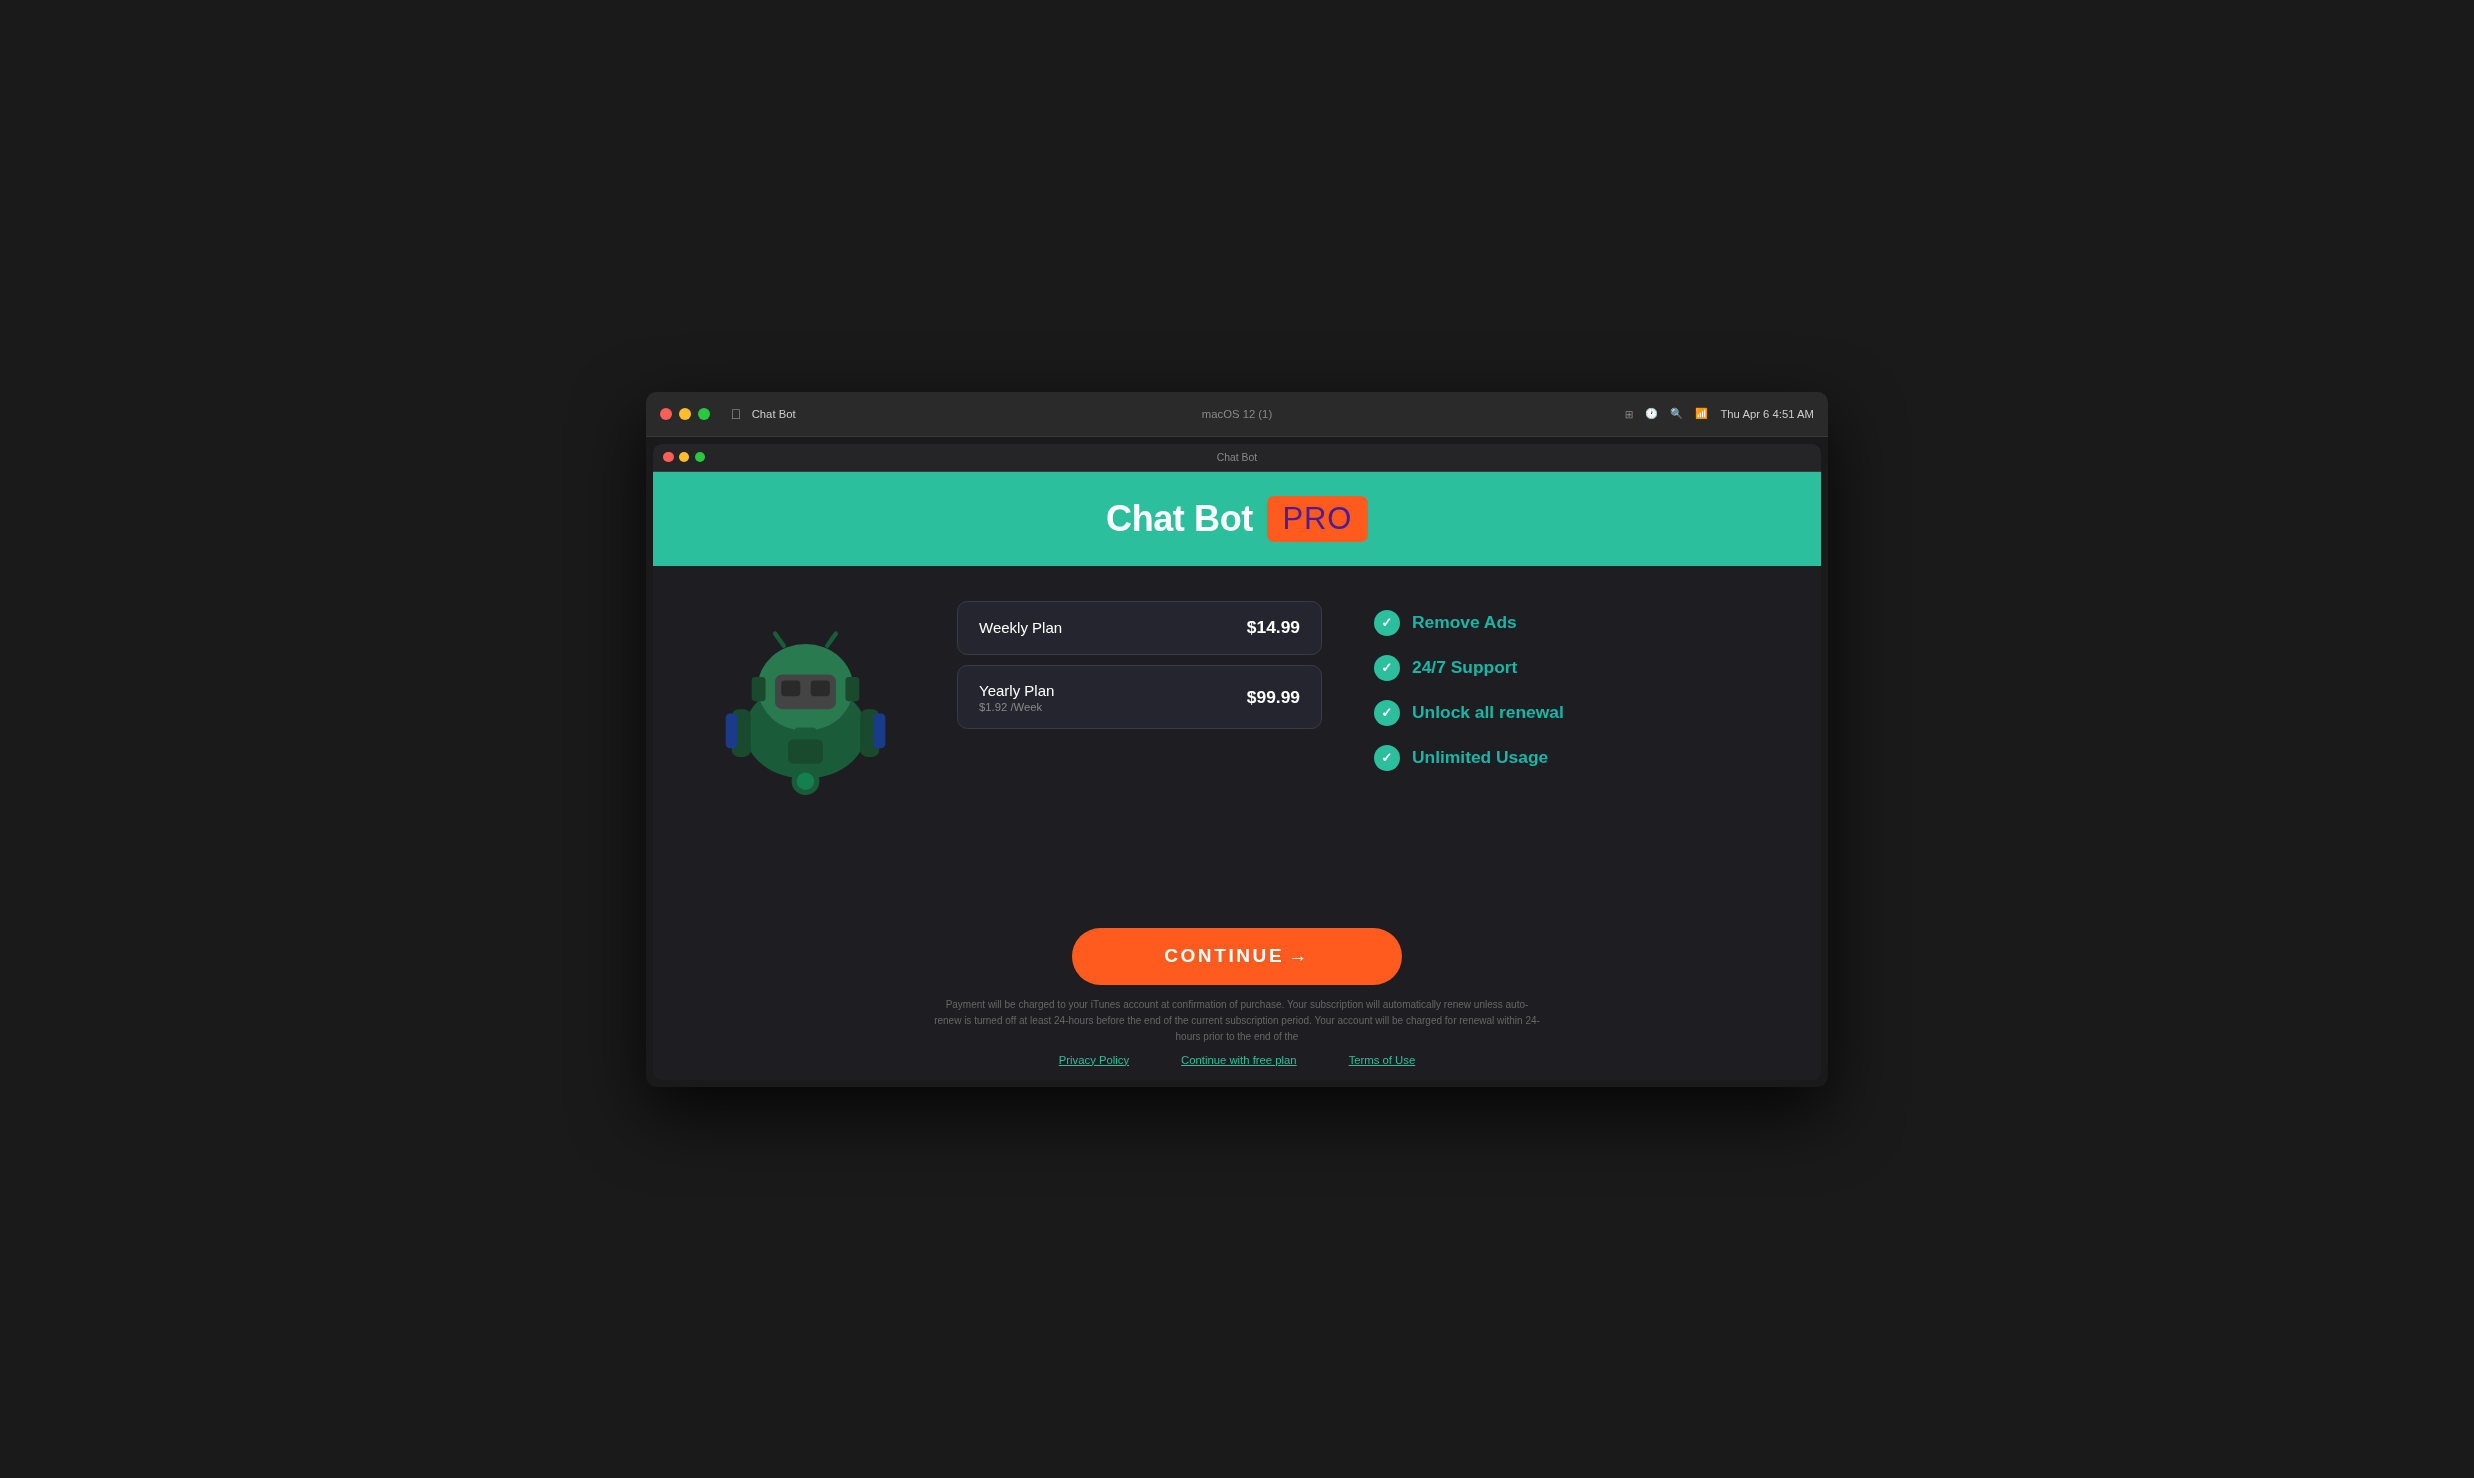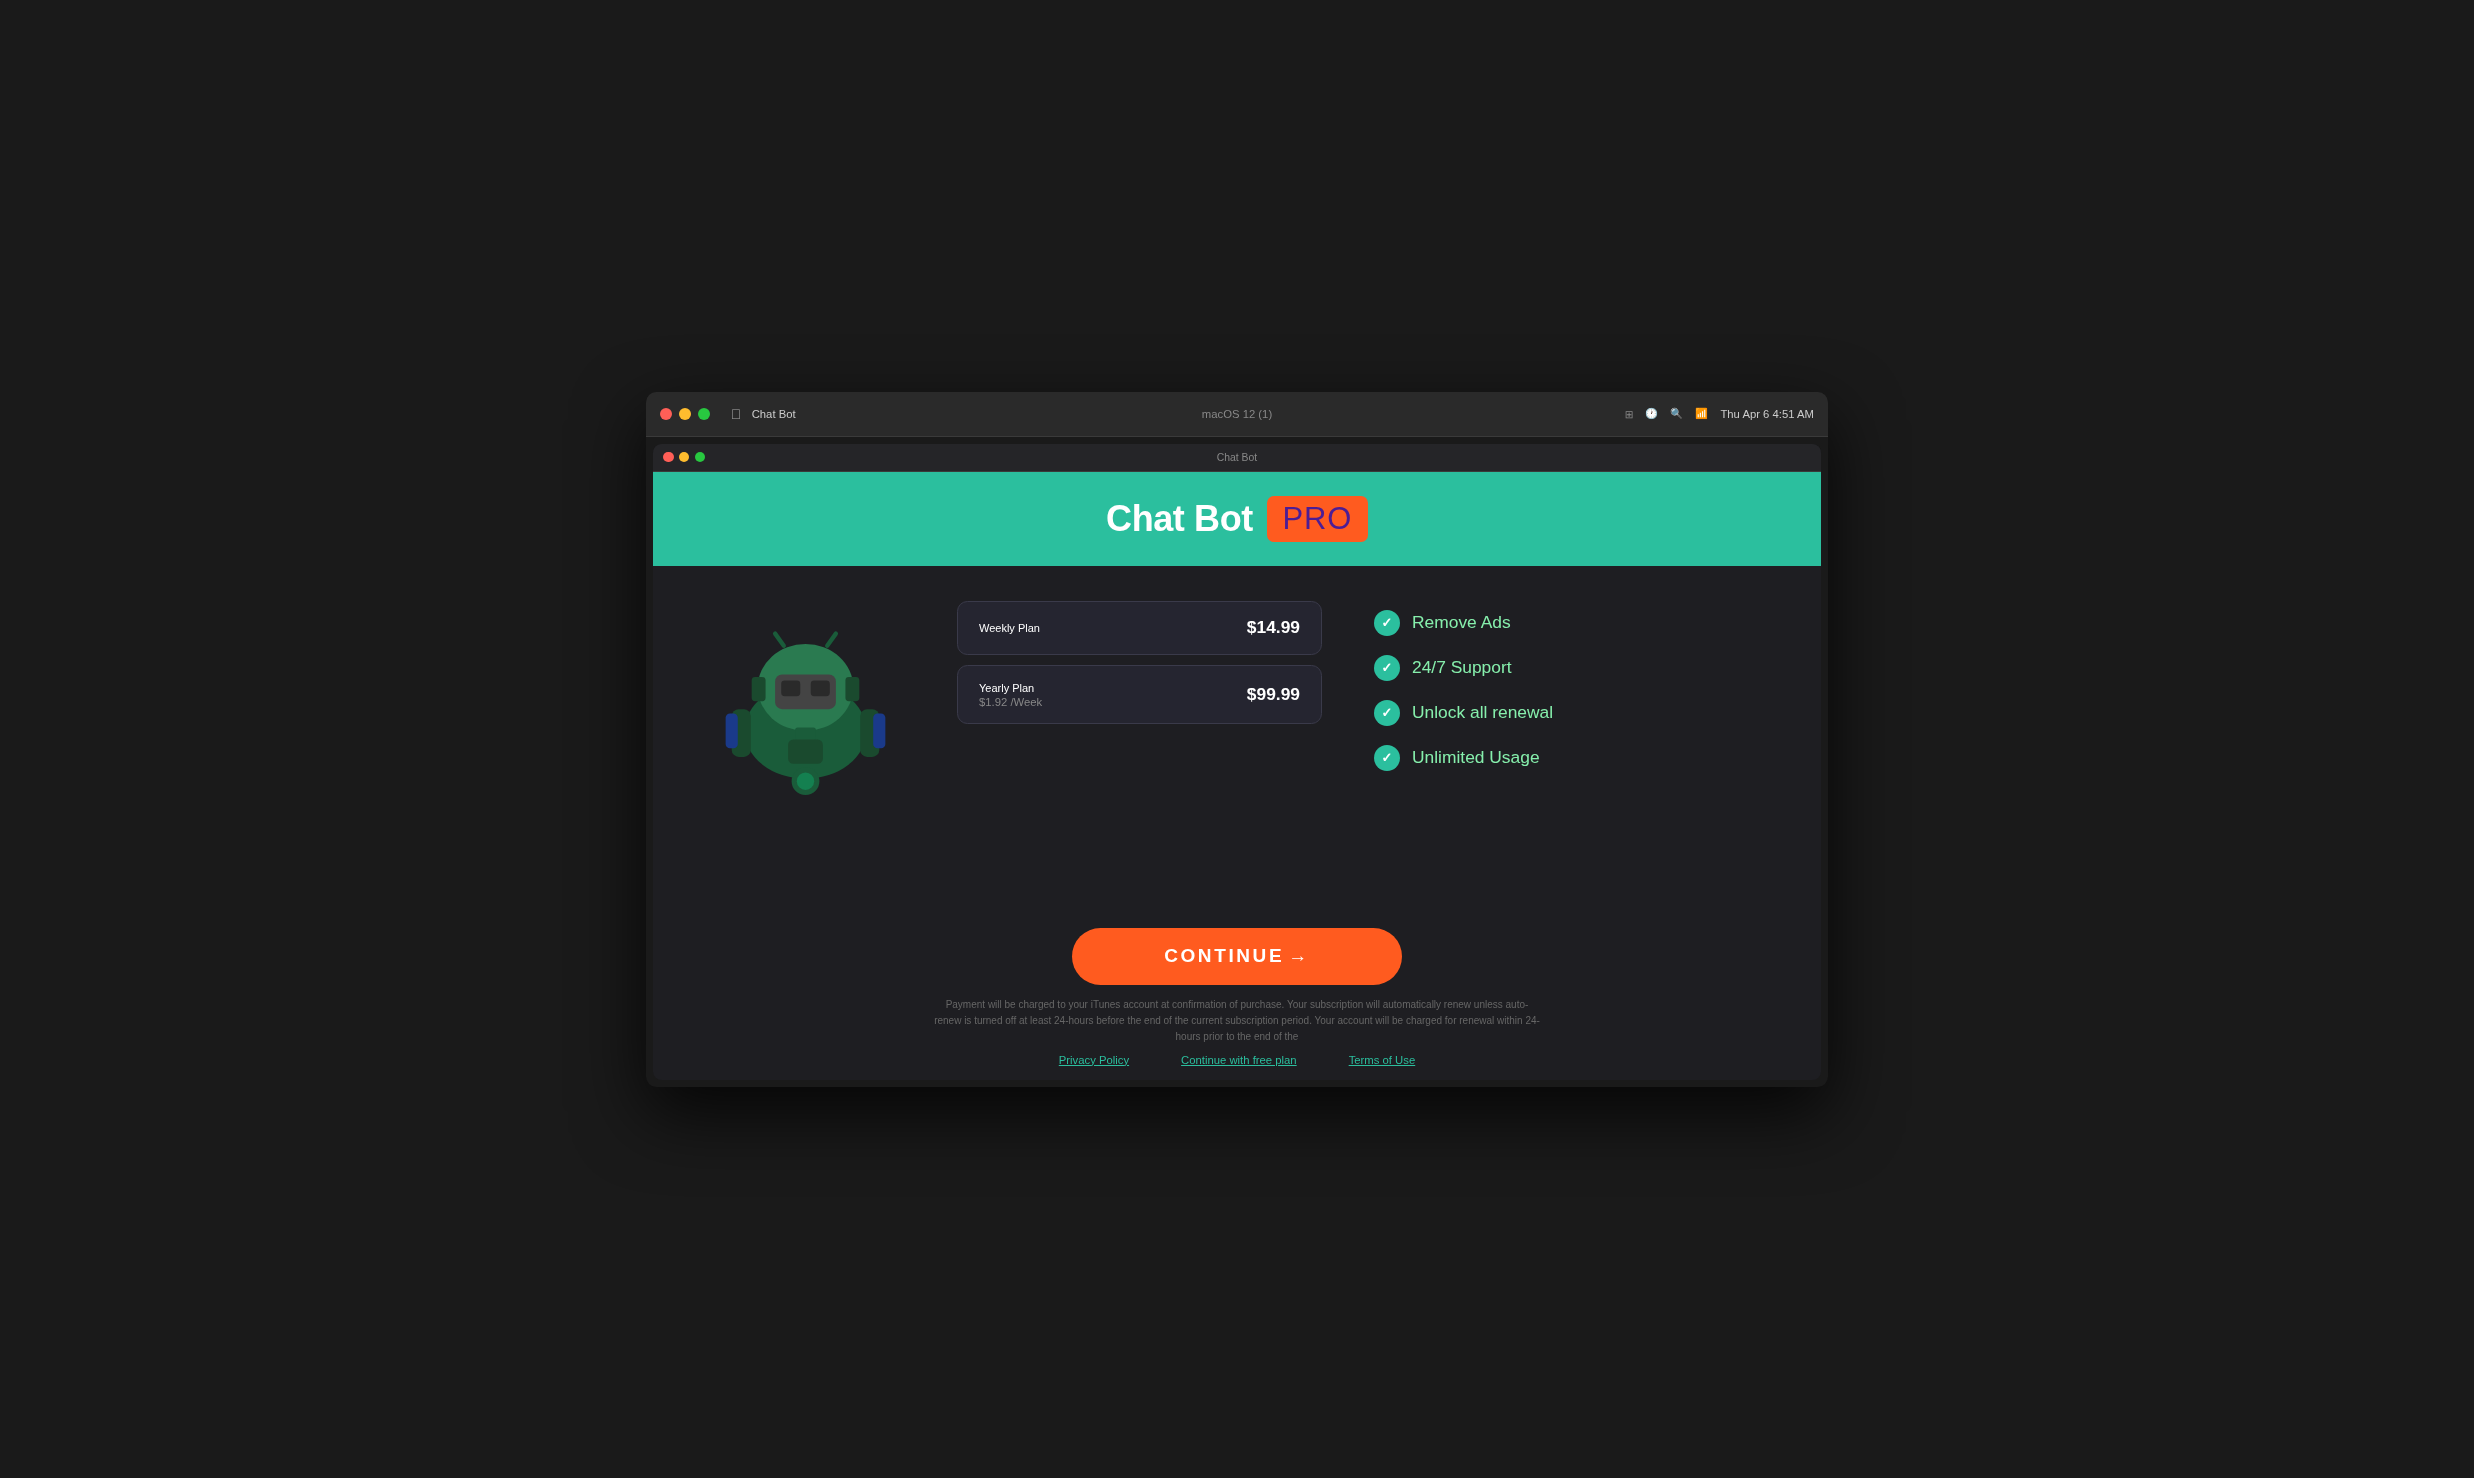--- a/index.html
+++ b/index.html
@@ -216,21 +216,21 @@
       transition: border-color 0.2s;
       position: relative;
     }
 
     .plan-card.selected {
       border-color: #2bbf9e;
     }
 
     .plan-name {
       color: #fff;
-      font-size: 11px;
+      font-size: 15px;
       font-weight: 500;
     }
 
     .plan-sub {
       color: #888;
       font-size: 11.3px;
       margin-top: 1.7px;
     }
 
     .plan-price {
@@ -277,23 +277,23 @@
       display: flex;
       align-items: center;
       justify-content: center;
       flex-shrink: 0;
       color: #fff;
       font-size: 13px;
       font-weight: 700;
     }
 
     .feature-text {
-      color: #86efac;
+      color: #14b8a6;
       font-size: 17.4px;
-      font-weight: 400;
+      font-weight: 700;
     }
 
     
     .continue-section {
       display: flex;
       flex-direction: column;
       align-items: center;
       padding: 8.7px 52px 0 52px;
     }
 

